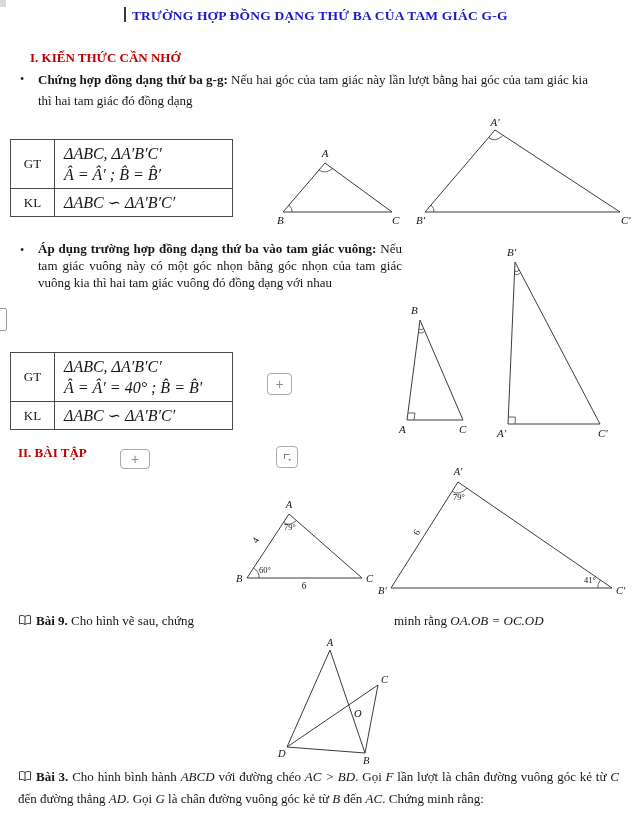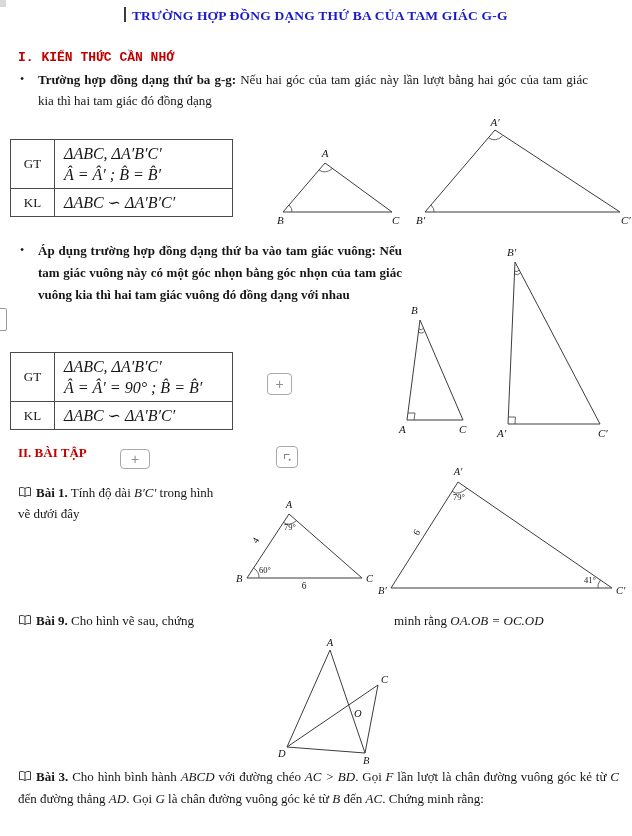--- a/index.html
+++ b/index.html
@@ -17,29 +17,29 @@
   .corner-mark { position:absolute; left:0; top:0; width:6px; height:7px; background:#d9d9d9; }
 
   .title-row {
     position:absolute; top:6px; left:0; width:100%;
     text-align:center;
   }
   .cursor-bar { display:inline-block; width:1.5px; height:15px; background:#3a3a3a; vertical-align:-2px; margin-right:2px; }
   .title-text { color:#1a1acc; font-weight:bold; font-size:13.5px; letter-spacing:0.2px; }
 
   .h-red { position:absolute; color:#c00000; font-weight:bold; font-size:13px; }
-  .h1 { left:18px; top:50px;font-family:Liberation Mono, monospace; }
+  .h1 { left:30px; top:50px; }
   .h2 { left:18px; top:445px; }
 
   .bullet-para { position:absolute; display:flex; font-size:13px; }
   .bullet { width:18px; flex:none; font-size:12px; line-height:21px; }
   .bullet-text { text-align:justify; line-height:21px; }
   .b1 { left:20px; top:69px; width:568px; }
   .b2 { left:20px; top:240px; width:382px; }
-  .b2 .bullet-text { line-height:22px;font-weight:bold; }
+  .b2 .bullet-text { line-height:17px; }
 
   table.gtkl { position:absolute; border-collapse:collapse; background:#fff; }
   .gtkl td { border:1px solid #4a4a4a; vertical-align:middle; }
   .gtkl .lbl { width:44px; text-align:center; font-size:13px; padding:2px 4px;margin-left:19px; }
   .gtkl .cnt { width:178px; padding:3px 9px; font-size:16px; }
   .gtkl .cnt div { line-height:21px; white-space:nowrap; }
   .t1pos { left:10px; top:139px; }
   .t2pos { left:10px; top:352px; }
   .math { font-family:"Liberation Serif","DejaVu Serif",serif; font-style:italic; }
 
@@ -85,21 +85,21 @@
 
   <div class="title-row">
     <span class="cursor-bar"></span>
     <span class="title-text">TRƯỜNG HỢP ĐỒNG DẠNG THỨ BA CỦA TAM GIÁC G-G</span>
   </div>
 
   <div class="h-red h1">I. KIẾN THỨC CẦN NHỚ</div>
 
   <div class="bullet-para b1">
     <span class="bullet">•</span>
-    <div class="bullet-text"><b>Trường hợp đồng dạng thứ ba g-g:</b><span> Nếu hai góc của tam giác này lần lượt bằng hai góc của tam giác kia thì hai tam giác đó đồng dạng</span></div>
+    <div class="bullet-text"><b>Chứng hợp đồng dạng thứ ba g-g:</b><span> Nếu hai góc của tam giác này lần lượt bằng hai góc của tam giác kia thì hai tam giác đó đồng dạng</span></div>
   </div>
 
   <table class="gtkl t1pos">
     <tbody>
         <tr>
       <td class="lbl">GT</td>
       <td class="cnt">
         <div class="math">ΔABC, ΔA′B′C′</div>
         <div class="math">Â = Â′ ;  B̂ = B̂′</div>
       </td>
@@ -151,21 +151,21 @@
     <text class="vlab" x="102" y="194">A′</text>
     <text class="vlab" x="203" y="194">C′</text>
   </svg>
 
   <table class="gtkl t2pos">
     <tbody>
         <tr>
       <td class="lbl">GT</td>
       <td class="cnt">
         <div class="math">ΔABC, ΔA′B′C′</div>
-        <div class="math">Â = Â′ = 90° ;  B̂ = B̂′</div>
+        <div class="math">Â = Â′ = 40° ;  B̂ = B̂′</div>
       </td>
     </tr>
     <tr>
       <td class="lbl">KL</td>
       <td class="cnt">
         <div class="math">ΔABC ∽ ΔA′B′C′</div>
       </td>
     </tr>
   </tbody>
     </table>
@@ -175,26 +175,20 @@
   <div class="widget-box plus2">+</div>
   <div class="widget-box cornerw">
     <svg width="12" height="12" viewBox="0 0 12 12">
       <path d="M3,3.5 L8.5,3.5 M3.5,3 L3.5,8" stroke="#7d8186" stroke-width="1" fill="none"></path>
       <circle cx="8.7" cy="8.7" r="1" fill="#7d8186"></circle>
     </svg>
   </div>
 
   <div class="h-red h2">II. BÀI TẬP</div>
 
-  <div class="para bai1txt">
-    <svg class="book" viewBox="0 0 14 11">
-      <path d="M7,2 C5.5,0.8 3,0.8 1.5,1.3 L1.5,9.3 C3,8.8 5.5,8.8 7,10 C8.5,8.8 11,8.8 12.5,9.3 L12.5,1.3 C11,0.8 8.5,0.8 7,2 Z" fill="none" stroke="#222" stroke-width="0.9"></path>
-      <line x1="7" y1="2" x2="7" y2="10" stroke="#222" stroke-width="0.9"></line>
-    </svg><span class="xlabel">Bài 1.</span><span> Tính độ dài </span><span class="math">B′C′</span><span> trong hình vẽ dưới đây</span>
-  </div>
 
   <svg class="dg dg-bai1" width="404" height="140" viewBox="0 0 404 140">
     <path class="tri" d="M61,54 L19,118 L134,118 Z"></path>
     <path class="arc" d="M55.5,62.4 Q61.5,66.8 68.5,60.6"></path>
     <path class="arc" d="M25.6,108 Q31.5,112 31,118"></path>
     <text class="alab" x="62" y="70" text-anchor="middle">79°</text>
     <text class="alab" x="31" y="113">60°</text>
     <text class="slab" transform="translate(29,84) rotate(-57)">4</text>
     <text class="slab" x="76" y="129" text-anchor="middle">6</text>
     <text class="vlab2" x="61" y="48" text-anchor="middle">A</text>

